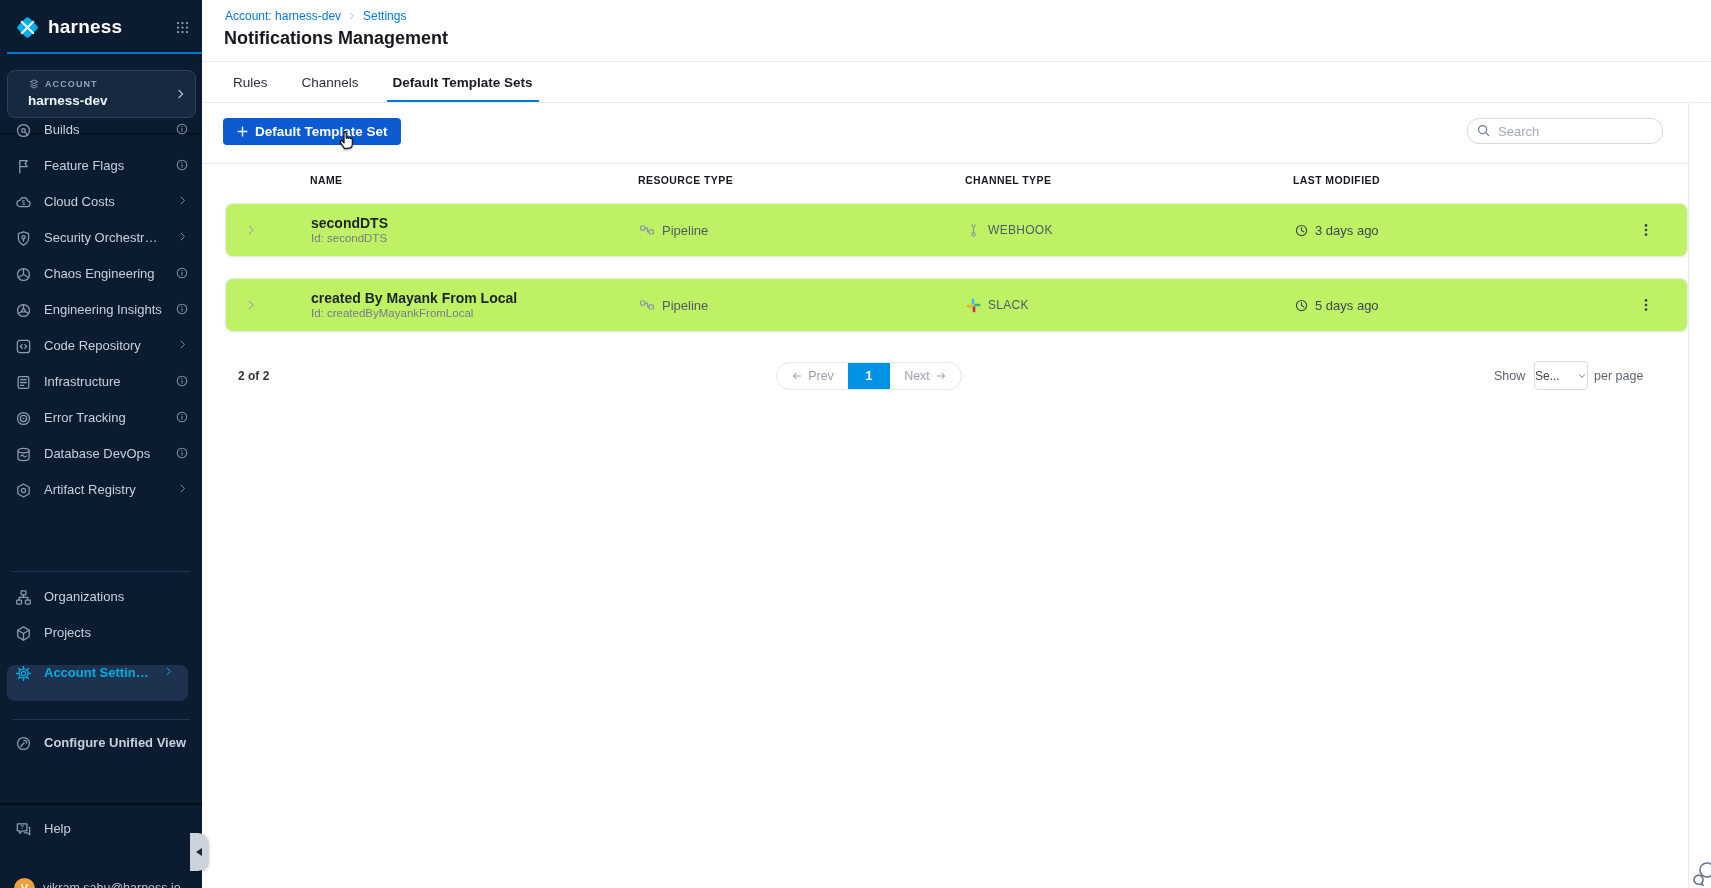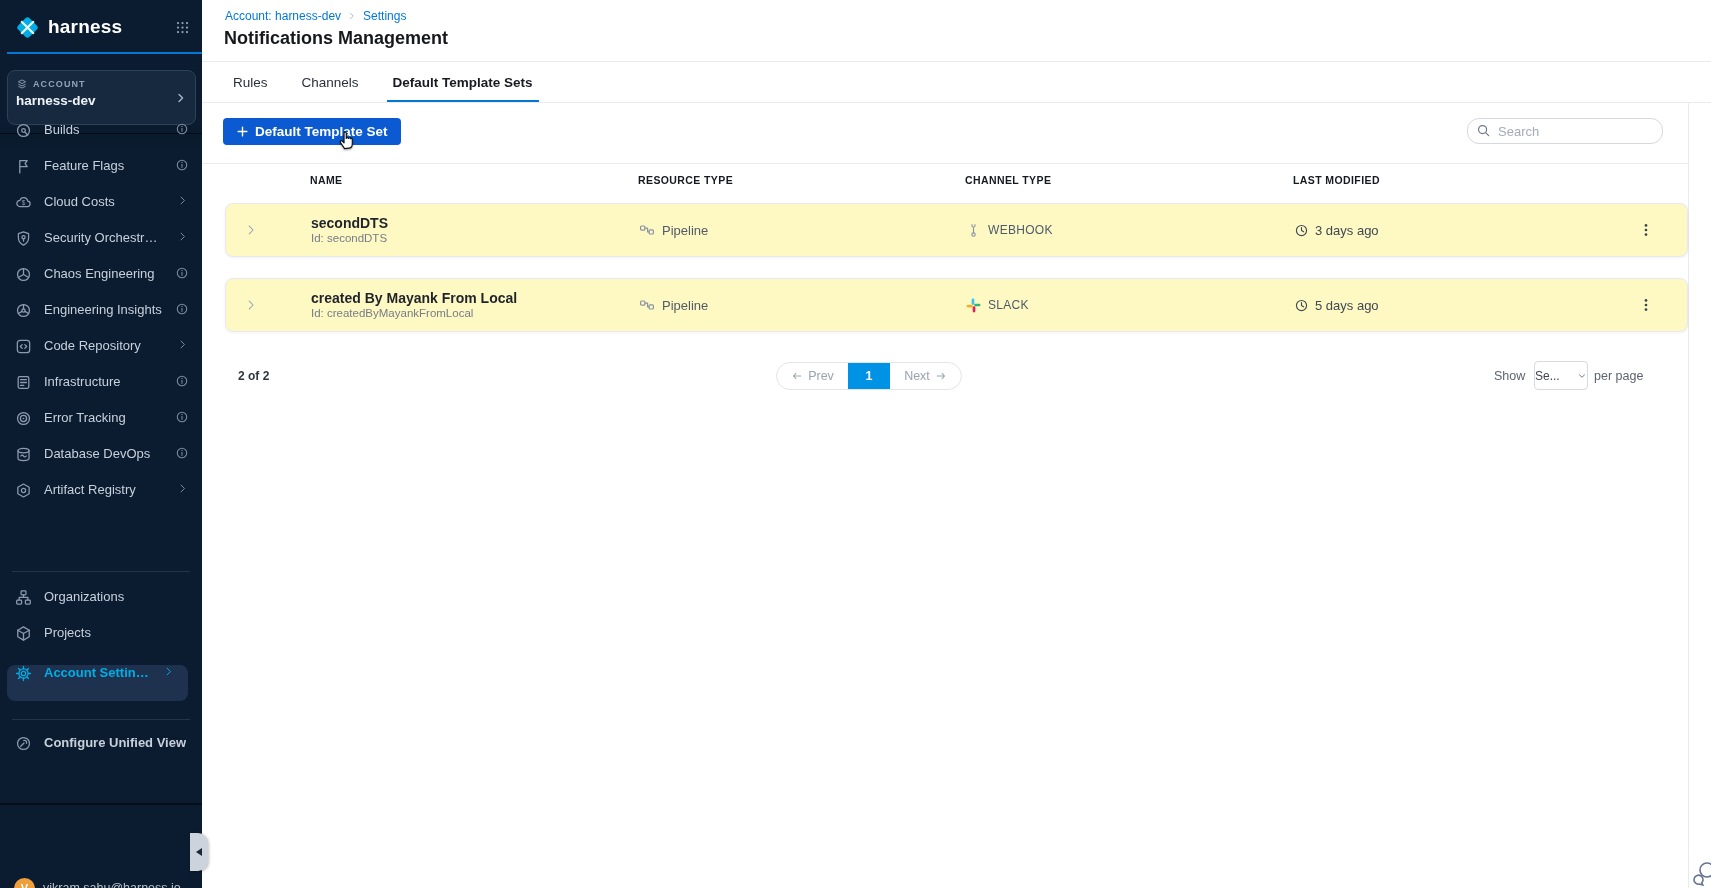--- a/index.html
+++ b/index.html
@@ -7,21 +7,21 @@
   body { font-family:"Liberation Sans","DejaVu Sans",sans-serif; background:#fff; position:relative; }
   .icon { display:inline-flex; align-items:center; justify-content:center; line-height:0; }
   .icon svg { display:block; }
 
   
   .sidebar { position:absolute; left:0; top:0; width:202px; height:888px; background:#0b1c30; overflow:hidden; }
   .logo-row { position:absolute; top:11px; left:14px; right:12px; height:32px; display:flex; align-items:center; gap:7px; }
   .brand-name { color:#fff; font-size:19px; font-weight:700; letter-spacing:.2px; }
   .grid-btn { margin-left:auto; color:#93a1b5; cursor:pointer; }
   .blue-rule { position:absolute; top:52px; left:7px; right:0; height:2px; background:#0278d5; }
-  .account-card { position:absolute; top:70px; left:7px; right:6px; height:55px; background:#16293e; border:1px solid #2d4157; border-radius:8px; padding:7px 8px; cursor:pointer; }
+  .account-card { position:absolute; top:70px; left:7px; right:6px; height:48px; background:#16293e; border:1px solid #2d4157; border-radius:8px; padding:7px 20px; cursor:pointer; }
   .account-card .acc-top { display:flex; align-items:center; gap:5px; color:#93a3b8; }
   .account-label { font-size:9px; letter-spacing:1.1px; font-weight:700; }
   .account-name { margin-top:3px; color:#eef3f8; font-size:13.5px; font-weight:600; }
   .account-card .chev { position:absolute; right:8px; top:50%; transform:translateY(-50%); color:#aab8c9; }
   .nav-shadow { position:absolute; top:133px; left:0; right:0; height:1px; background:#030c16; box-shadow:0 3px 7px rgba(0,0,0,.55); }
   .nav-block { position:absolute; left:0; right:0; }
   #nav-modules { top:122px; }
   #nav-workspace { top:589px; }
   #nav-tools { top:735px;font-weight:bold; }
   .nav-item { height:36px; display:flex; align-items:flex-start; gap:12px; padding:0 13px 0 15px; color:#c8d0dc; font-size:13px; cursor:pointer; }
@@ -55,21 +55,21 @@
   .tab { display:flex; align-items:center; padding:0 6px; font-size:13.5px; color:#2b303b; cursor:pointer; }
   .tab.active { font-weight:700; color:#181b21; box-shadow:inset 0 -3px 0 #0278d5; }
   .create-btn { position:absolute; left:21px; top:118px; height:27px; display:inline-flex; align-items:center; gap:6px; padding:0 13px; background:#0b5ad1; border:none; border-radius:4px; color:#fff; font-size:13.5px; font-weight:600; cursor:pointer; font-family:inherit; }
   .search-box { position:absolute; left:1265px; top:118px; width:196px; height:26px; }
   .search-box .icon { position:absolute; left:9px; top:5px; color:#6e7888; }
   .search-box input { width:100%; height:100%; border:1px solid #d5d8e0; border-radius:12px; padding:0 8px 0 30px; font-size:13px; color:#333; outline:none; font-family:inherit; }
   .search-box input::placeholder { color:#a3abb8; }
 
   
   .col-header { position:absolute; top:174px; font-size:10.5px; font-weight:700; letter-spacing:.4px; color:#16191f; text-transform:uppercase; }
-  .row-card { position:absolute; left:23px; width:1463px; height:54px; background:#fef9c3; border:1px solid #e6e9f0; border-radius:8px; box-shadow:0 1px 3px rgba(25,35,64,.06); cursor:pointer; }
+  .row-card { position:absolute; left:23px; width:1463px; height:54px; background:#bef264; border:1px solid #e6e9f0; border-radius:8px; box-shadow:0 1px 3px rgba(25,35,64,.06); cursor:pointer; }
   .cell { position:absolute; top:0; bottom:0; display:flex; align-items:center; gap:7px; }
   .expander { left:10px; width:30px; justify-content:center; color:#98a1b3; }
   .name-cell { left:85px; flex-direction:column; align-items:flex-start; justify-content:center; gap:3px; }
   .row-name { font-size:14px; font-weight:700; color:#1f232b; line-height:1; }
   .row-id { font-size:11.5px; color:#767c87; line-height:1; }
   .resource-cell { left:413px; color:#515b68; font-size:13px; }
   .resource-cell .icon { color:#8a93a3; }
   .channel-cell { left:740px; color:#4d5a6b; font-size:12px; letter-spacing:.3px; }
   .channel-cell .icon { color:#8a93a3; }
   .modified-cell { left:1068px; color:#3f4753; font-size:13px; gap:6px; }
@@ -355,20 +355,30 @@
           <svg width="17" height="17" viewBox="0 0 16 16" fill="none" stroke="currentColor" stroke-width="1.2" stroke-linecap="round" stroke-linejoin="round">
             <circle cx="8" cy="8" r="5.6"></circle>
             <path d="M5.4 10.6l3.1-3.1M8.2 5.2a2 2 0 0 1 2.6 2.6"></path>
           </svg>
         </span>
         <span class="nav-label">Configure Unified View</span>
       </div>
     </nav>
 
   <div class="sidebar-footer">
+    <div class="nav-item">
+      <span class="icon mod-icon">
+        <svg width="17" height="17" viewBox="0 0 16 16" fill="none" stroke="currentColor" stroke-width="1.2" stroke-linejoin="round">
+            <path d="M2.2 2.8h9v6.4H7l-2.6 2.4V9.2H2.2z"></path>
+            <path d="M12.8 6h1v7l-2-1.8H8.4"></path>
+            <text x="6.7" y="7.9" font-size="5.5" stroke="none" fill="currentColor" text-anchor="middle" font-weight="bold">?</text>
+          </svg>
+      </span>
+      <span class="nav-label">Help</span>
+    </div>
     <div class="user-row">
       <span class="avatar">V</span>
       <span class="user-email">vikram.sahu@harness.io</span>
     </div>
   </div>
 </aside>
 
 <div class="collapse-handle">
   <span class="tri"></span>
 </div>

